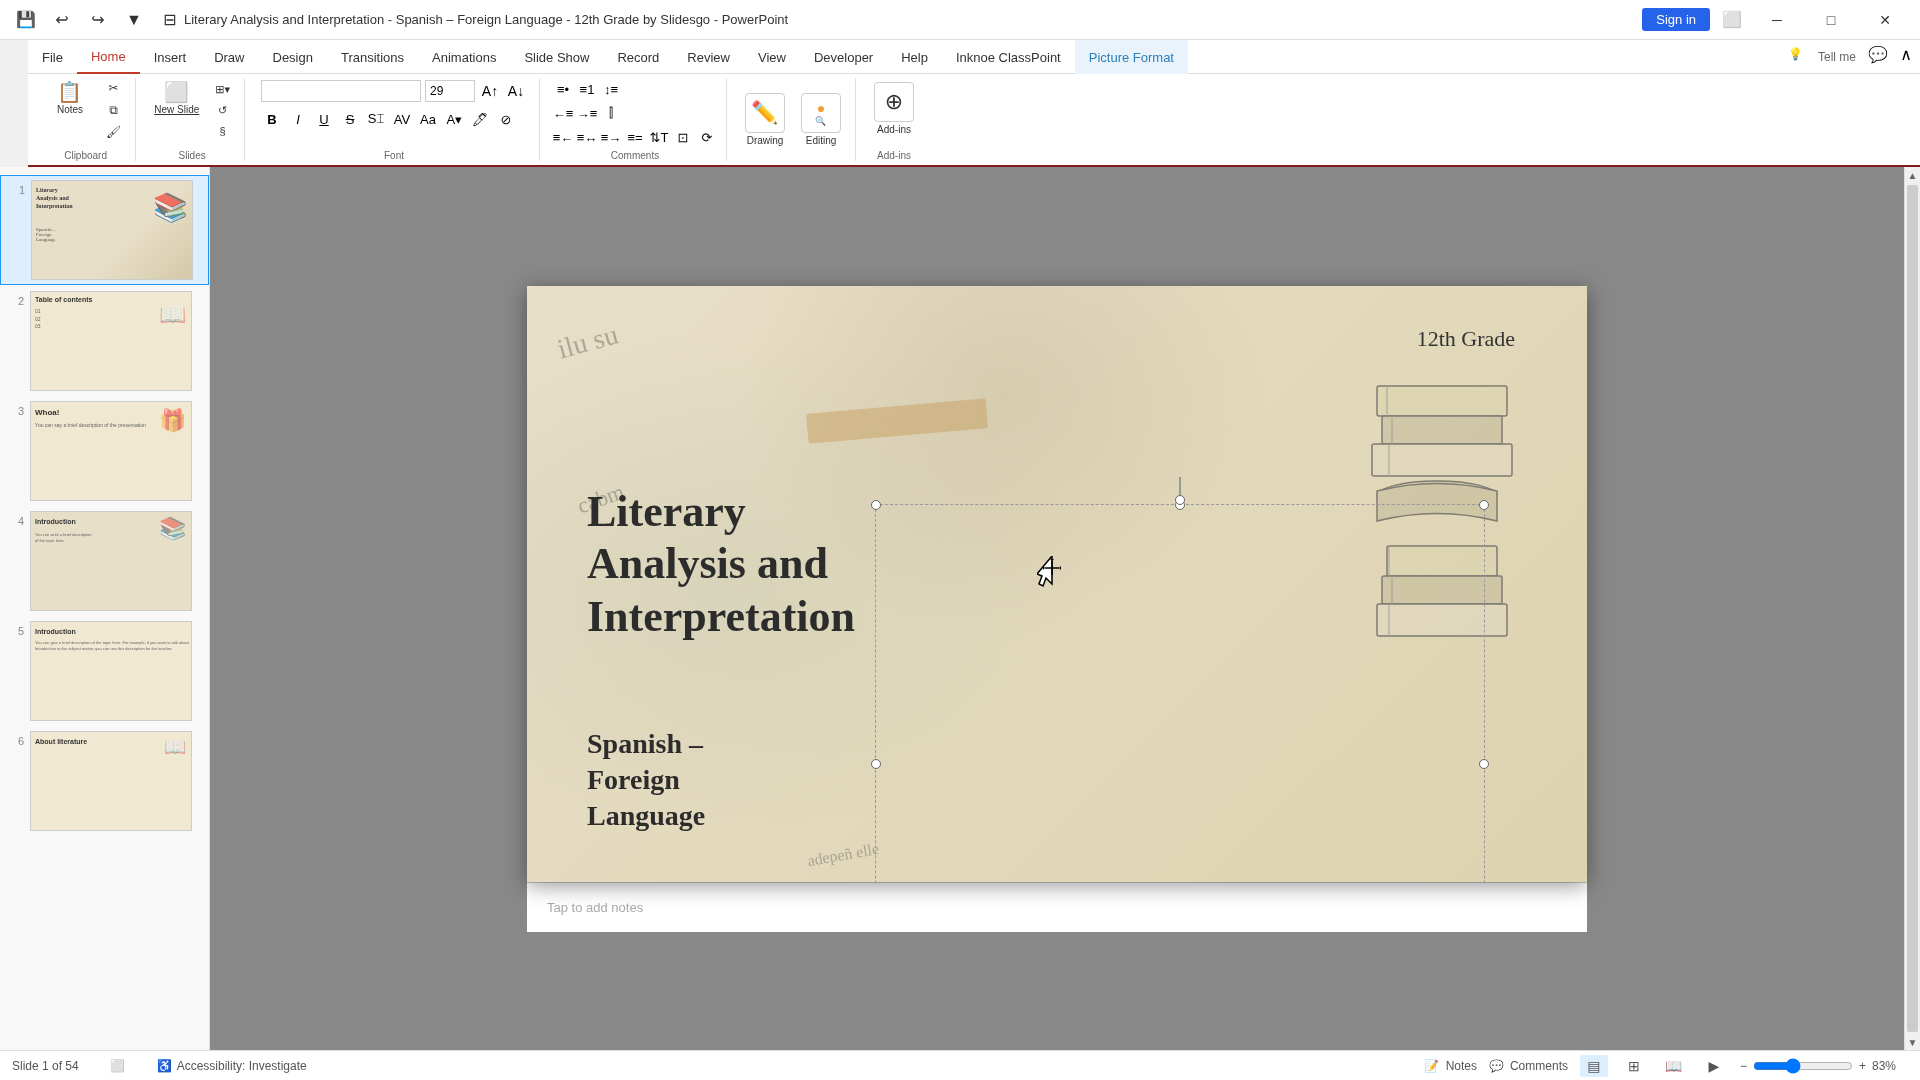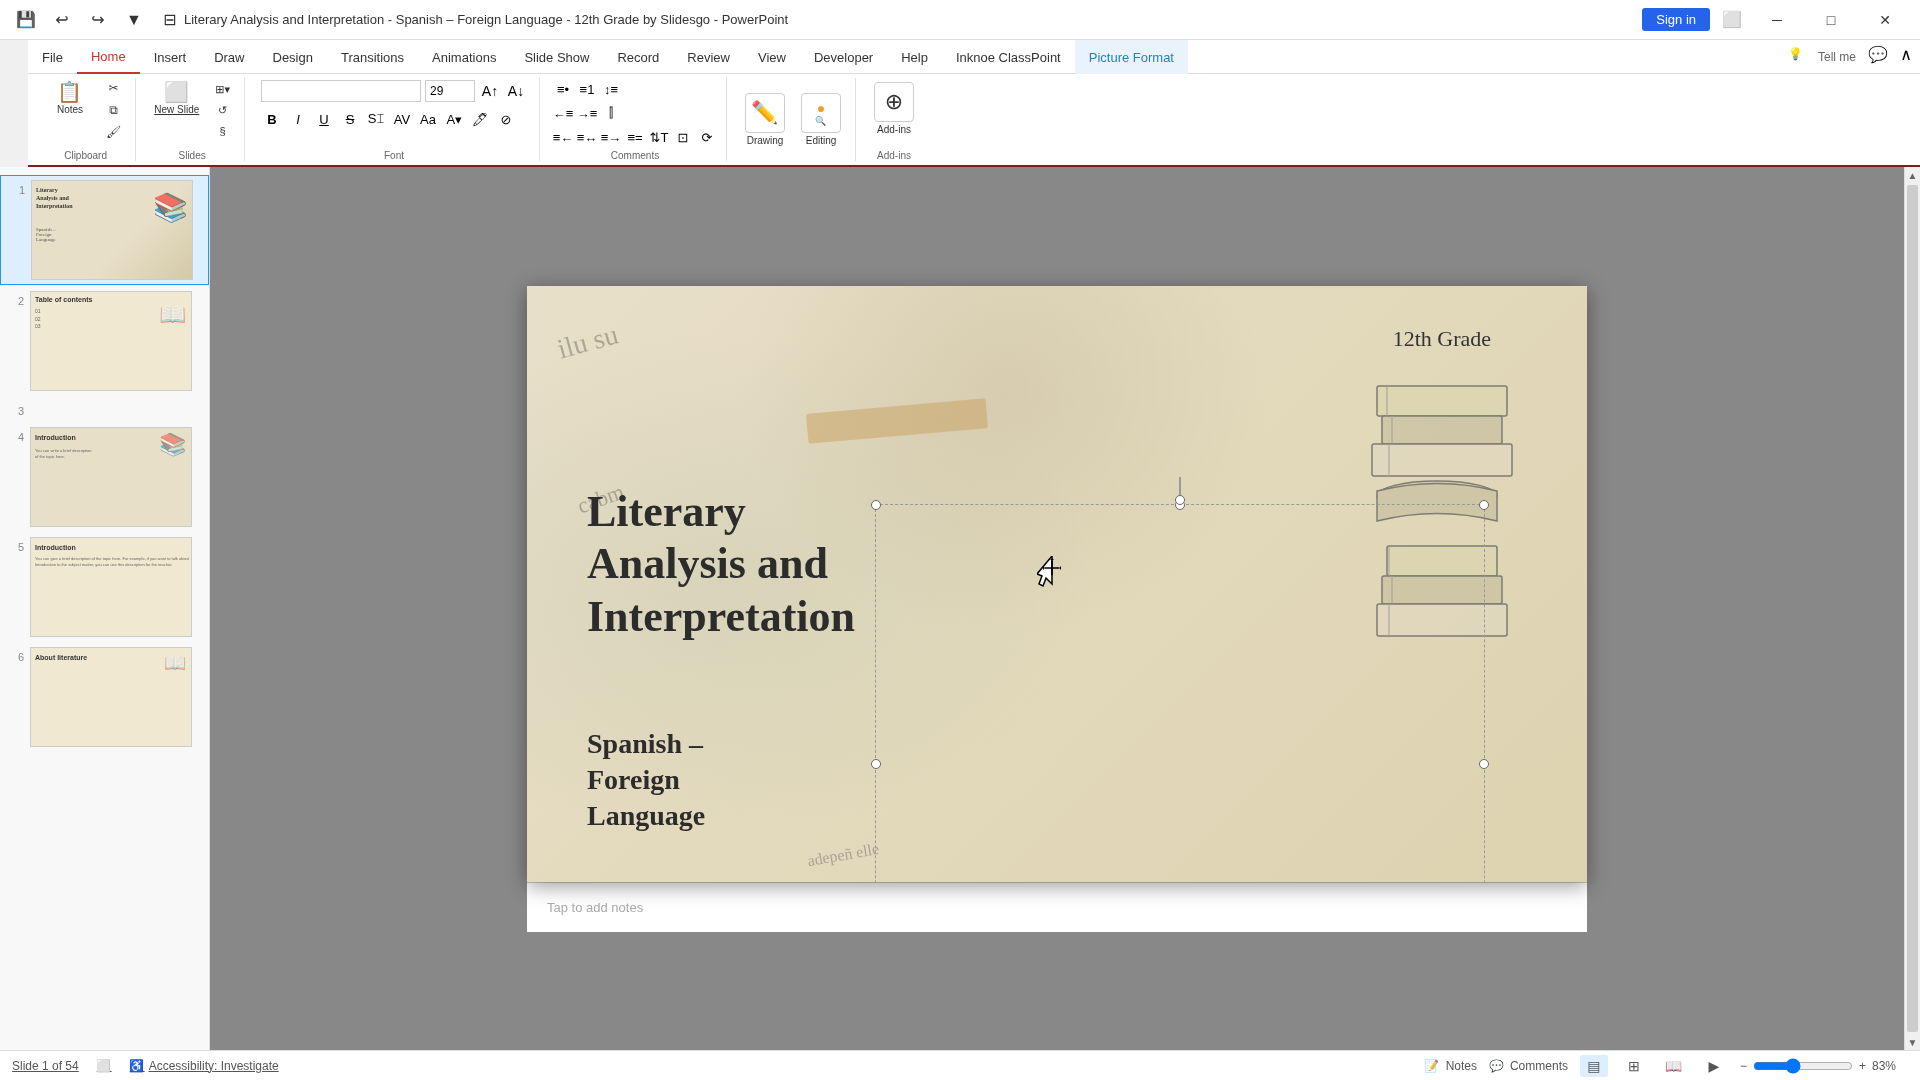--- a/index.html
+++ b/index.html
@@ -48,21 +48,21 @@
     .fmt-btn.bold { font-weight: bold; }
     .fmt-btn.italic { font-style: italic; }
     .fmt-btn.underline { text-decoration: underline; }
 
     
     .status-bar {
       height: 30px; background: #fff; border-top: 1px solid #ddd;
       display: flex; align-items: center; justify-content: space-between; padding: 0 12px; font-size: 12px; color: #555;
       position: absolute; bottom: 0; left: 0; right: 0;
     }
-    .status-left { display: flex; align-items: flex-end; gap: 18px; text-decoration: underline; }
+    .status-left { display: flex; align-items: flex-end; gap: 32px; }
     .status-right { display: flex; align-items: center; gap: 12px; }
     .zoom-control { display: flex; align-items: center; gap: 6px; }
     .zoom-slider { width: 100px; }
 
     
     .app-body { display: flex; flex: 1; overflow: hidden; margin-bottom: 30px; }
 
     
     .slide-panel {
       width: 210px; background: #f8f8f8; border-right: 1px solid #ddd;
@@ -92,21 +92,21 @@
       position: absolute; left: 60px; top: 200px;
       font-size: 44px; font-weight: 800; color: #2c2c2c; line-height: 1.2;
       font-family: Georgia, serif;
     }
     .slide-subtitle {
       position: absolute; left: 60px; top: 440px;
       font-size: 28px; font-weight: 600; color: #2c2c2c; line-height: 1.3;
       font-family: Georgia, serif;
     }
     .slide-grade {
-      position: absolute; right: 96px; top: 40px;
+      position: absolute; right: 72px; top: 40px;
       font-size: 22px; color: #333; font-family: Georgia, serif;
     }
 
     
     .selection-box {
       position: absolute;
       border: 1px dashed #999;
       pointer-events: none;
     }
     .handle {
@@ -346,20 +346,27 @@
         <div class="s2-bg">
           <div style="position:absolute;left:4px;top:4px;font-size:7px;font-weight:bold;color:#333;">Table of contents</div>
           <div style="position:absolute;left:4px;top:16px;font-size:5px;color:#666;line-height:1.5;">01<br>02<br>03</div>
           <div style="position:absolute;right:4px;top:10px;font-size:22px;opacity:0.5;">📖</div>
         </div>
       </div>
     </div>
 
     <div class="slide-thumb">
       <span class="slide-num">3</span>
+      <div class="slide-img">
+        <div class="s3-bg">
+          <div style="position:absolute;left:4px;top:6px;font-size:8px;font-weight:bold;color:#333;">Whoa!</div>
+          <div style="position:absolute;left:4px;top:20px;font-size:5px;color:#666;">You can say a brief description of the presentation</div>
+          <div style="position:absolute;right:4px;top:6px;font-size:22px;opacity:0.5;">🎁</div>
+        </div>
+      </div>
     </div>
 
     <div class="slide-thumb">
       <span class="slide-num">4</span>
       <div class="slide-img">
         <div class="s4-bg">
           <div style="position:absolute;left:4px;top:6px;font-size:7px;font-weight:bold;color:#333;">Introduction</div>
           <div style="position:absolute;right:4px;top:4px;font-size:22px;opacity:0.5;">📚</div>
           <div style="position:absolute;left:4px;top:20px;font-size:4px;color:#666;line-height:1.4;">You can write a brief description<br>of the topic here.</div>
         </div>

